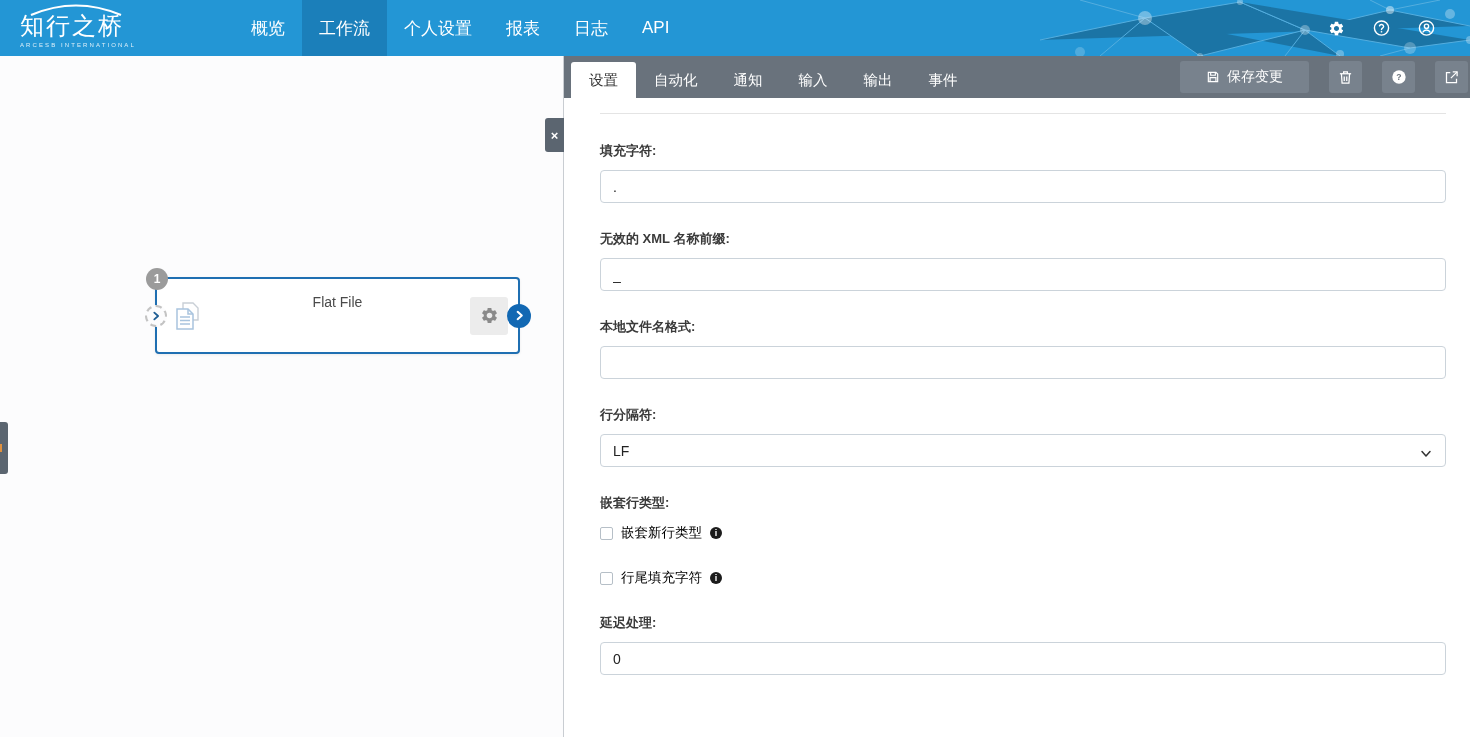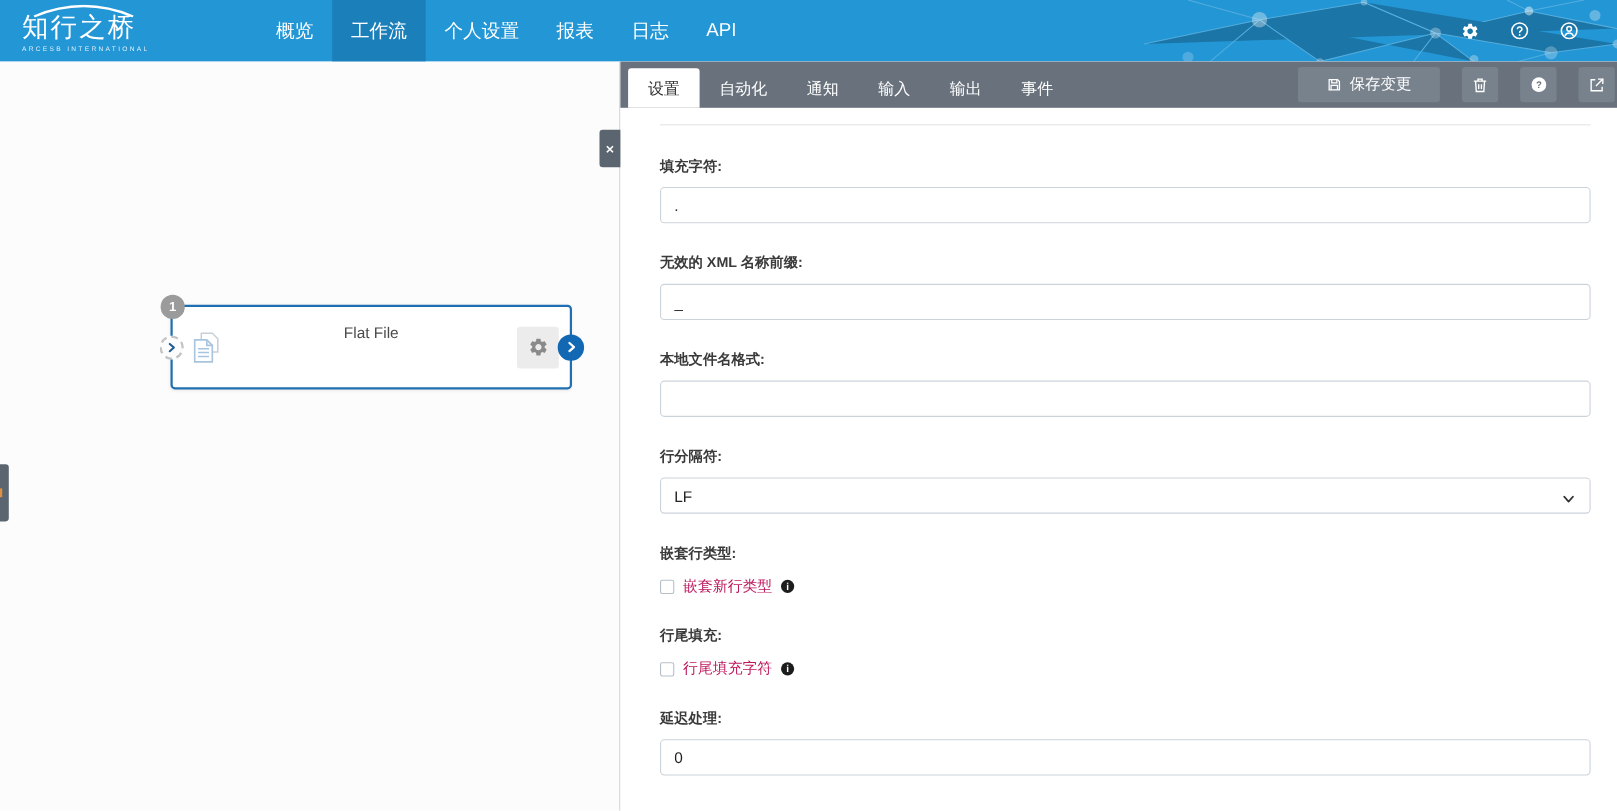--- a/index.html
+++ b/index.html
@@ -79,21 +79,21 @@
   .finput { width:100%; height:33px; border:1px solid #cbd3da; border-radius:4px;
     padding:0 12px; font-size:14px; color:#222; background:#fff; outline:none;
     font-family:"Liberation Sans","DejaVu Sans",sans-serif; }
   .fselect { position:relative; width:100%; height:33px; border:1px solid #cbd3da;
     border-radius:4px; padding:0 12px; font-size:14px; color:#222; background:#fff;
     display:flex; align-items:center; cursor:pointer; }
   .fselect .chev { position:absolute; right:13px; top:50%; margin-top:-5px; }
   .cb-row { display:flex; align-items:center; gap:8px; margin-top:12px; }
   .cb-box { width:13px; height:13px; border:1px solid #b6bfc7; border-radius:2px;
     background:#fff; cursor:pointer; flex:0 0 auto; }
-  .cb-label { font-size:13.5px; color:#be185d; }
+  .cb-label { font-size:13.5px; color:#000000; }
   .info-dot { width:12px; height:12px; border-radius:50%; background:#1c1c1c; color:#fff;
     font-size:9px; font-weight:bold; display:flex; align-items:center; justify-content:center;
     line-height:1; cursor:pointer; }
 </style>
 </head>
 <body>
 
 <header class="topbar">
   <svg class="net-deco" width="430" height="56" viewBox="0 0 430 56">
     <g stroke="#ffffff" stroke-width="1" opacity="0.22">
@@ -259,21 +259,20 @@
           </div>
           <div class="fgroup">
             <label class="flabel">嵌套行类型:</label>
             <div class="cb-row">
               <span class="cb-box"></span>
               <span class="cb-label">嵌套新行类型</span>
               <span class="info-dot">i</span>
             </div>
           </div>
           <div class="fgroup">
-            <label class="flabel">行尾填充:</label>
             <div class="cb-row">
               <span class="cb-box"></span>
               <span class="cb-label">行尾填充字符</span>
               <span class="info-dot">i</span>
             </div>
           </div>
           <div class="fgroup"><label class="flabel">延迟处理:</label><input class="finput" type="text" value="0" style=""></div>
         </div>
     </div>
   </section>

